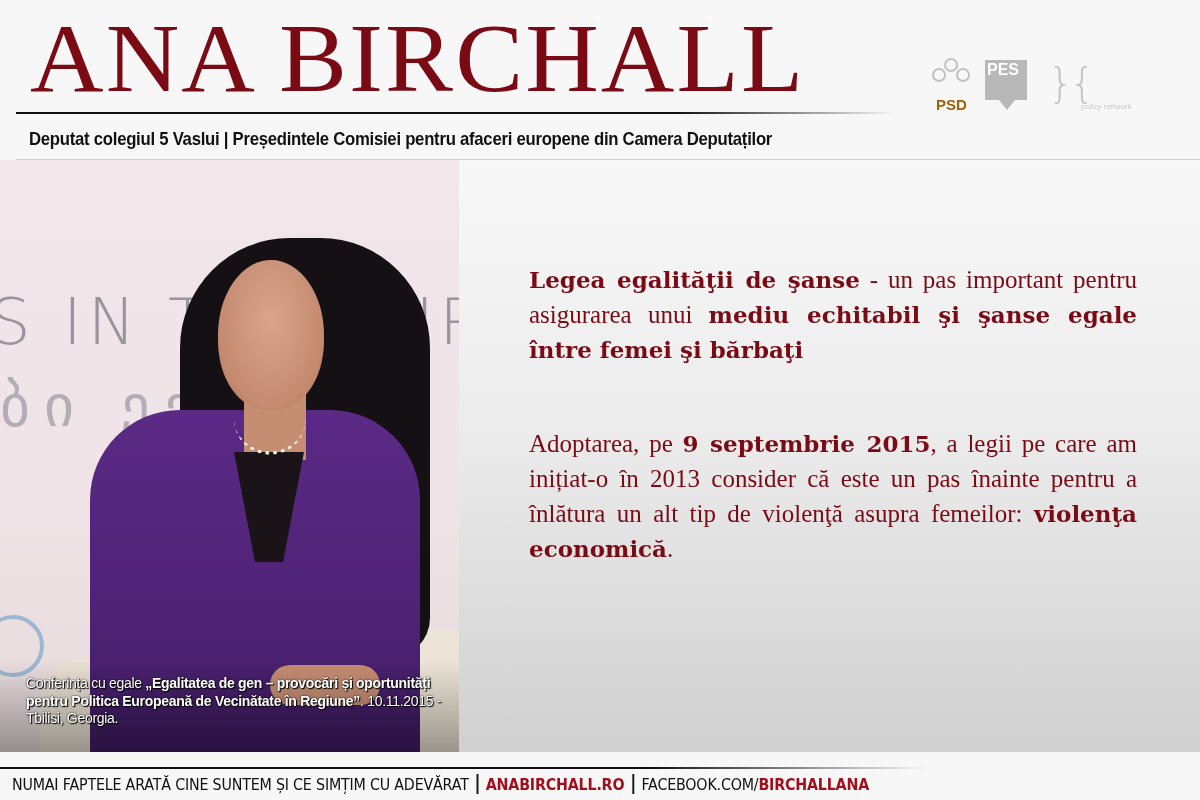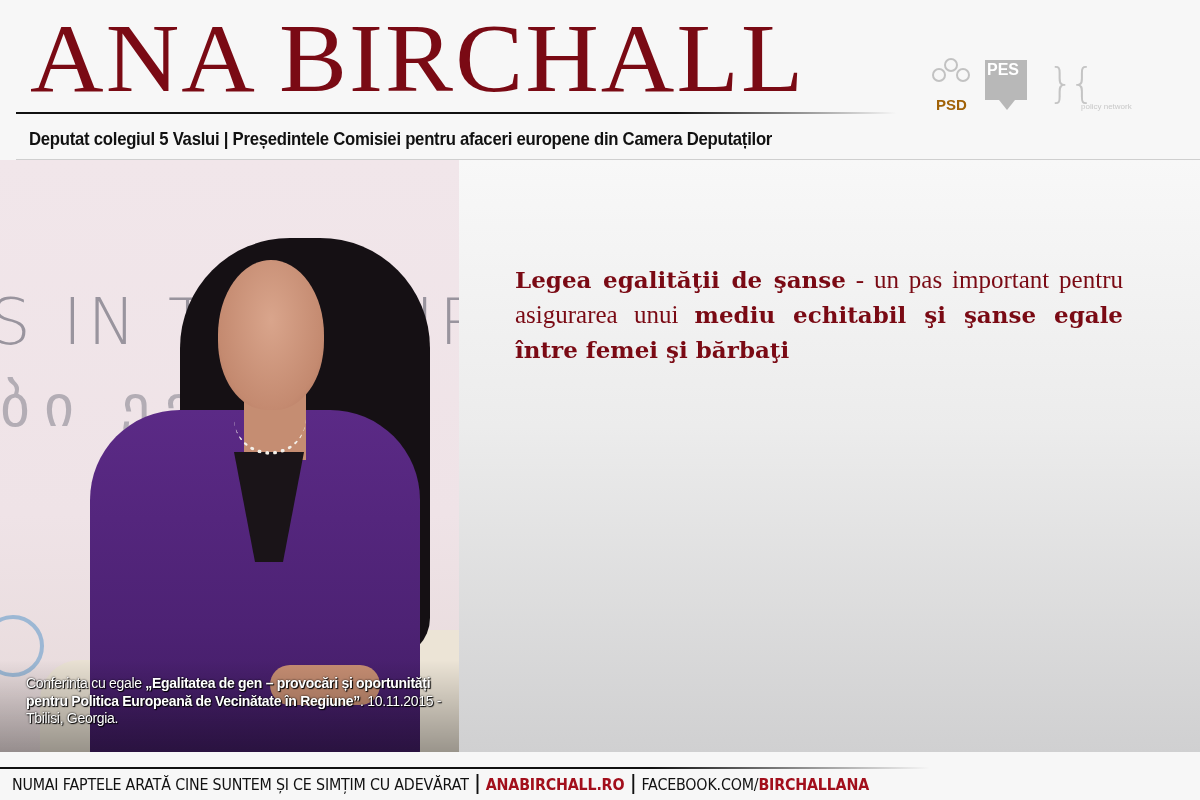--- a/index.html
+++ b/index.html
@@ -85,21 +85,21 @@
     text-shadow: 1px 1px 1px #000, 0 0 2px #000; letter-spacing: -0.3px;
   }
   .caption b { font-weight: bold; }
 
   
   .text-panel {
     position: absolute; left: 459px; top: 160px; width: 741px; height: 592px;
     background: linear-gradient(to bottom, #f8f8f8 0%, #ececec 45%, #d0d0d1 100%);
   }
   .para {
-    position: absolute; left: 56px; width: 608px;
+    position: absolute; left: 70px; width: 608px;
     font-family: "DejaVu Serif", "Liberation Serif", serif; color: #7a0a14;
     text-align: justify;
   }
   .para b { font-weight: bold; }
   .p1 { top: 102px; font-size: 25px; line-height: 35px; font-family: "Liberation Serif", serif; }
   .p1 .bold { font-family: "DejaVu Serif", serif; font-weight: bold; font-size: 23px; }
   .p2 { top: 266px; font-size: 25px; line-height: 35px; font-family: "Liberation Serif", serif; }
   .p2 b { font-family: "DejaVu Serif", serif; font-size: 23px; }
   .p3 { top: 417px; font-size: 25px; line-height: 36px; font-family: "Liberation Serif", serif; }
   .p3 b { font-family: "DejaVu Serif", serif; font-size: 23px; }
@@ -163,20 +163,23 @@
   <div class="caption-shade"></div>
   <div class="caption">
     <span>Conferința cu egale </span><b>„Egalitatea de gen – provocări și oportunități pentru Politica Europeană de Vecinătate în Regiune”</b><span>. 10.11.2015 - Tbilisi, Georgia.</span>
   </div>
 </div>
 
 <div class="text-panel">
   <p class="para p1">
     <b class="bold">Legea egalităţii de şanse</b><span> - un pas important pentru asigurarea unui </span><b class="bold">mediu echitabil şi şanse egale între femei şi bărbaţi</b>
   </p>
+  <p class="para p2">
+    <span>Adoptarea, pe </span><b>9 septembrie 2015</b><span>, a legii pe care am inițiat-o în 2013 consider că este un pas înainte pentru a înlătura un alt tip de violenţă asupra femeilor: </span><b>violenţa economică</b><span>.</span>
+  </p>
 </div>
 
 <div class="footer">
   <div class="footer-rule"></div>
   <div class="footer-line">
     <span>NUMAI FAPTELE ARATĂ CINE SUNTEM ȘI CE SIMȚIM CU ADEVĂRAT</span><span class="sep"></span><a class="red">ANABIRCHALL.RO</a><span class="sep"></span><a><span>FACEBOOK.COM/</span><span class="red">BIRCHALLANA</span></a>
   </div>
 </div>
 
 </body></html>

